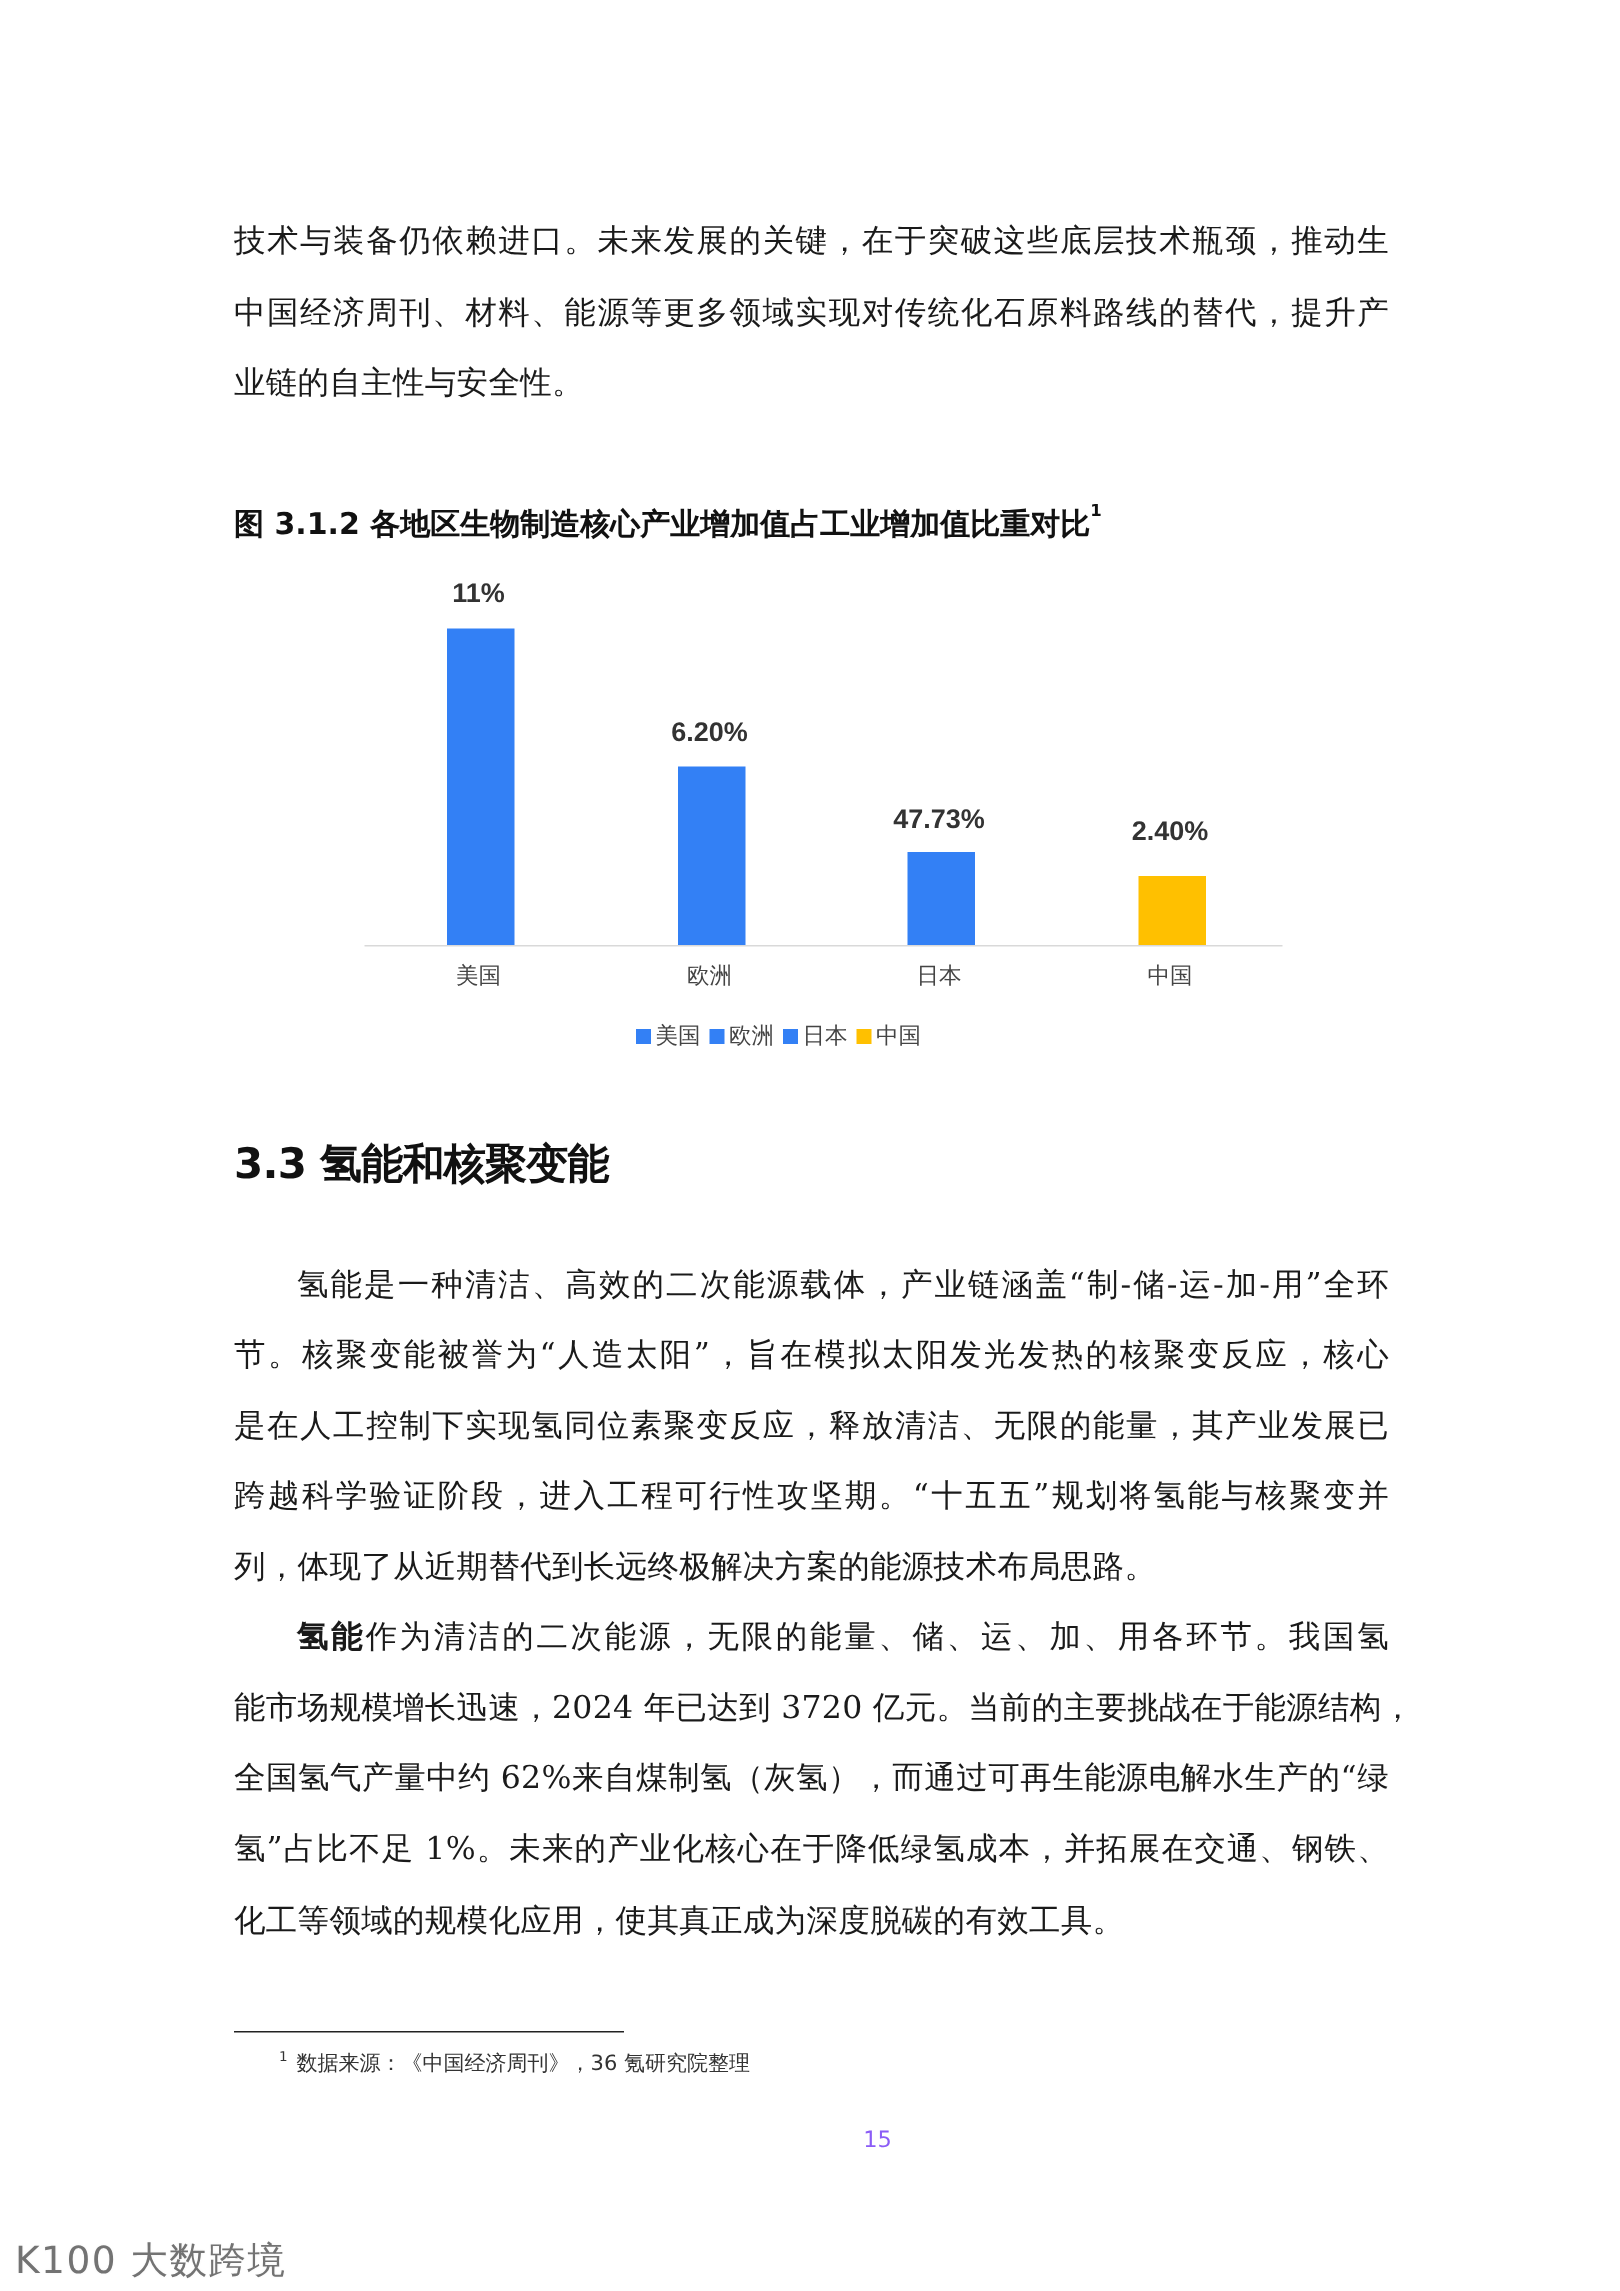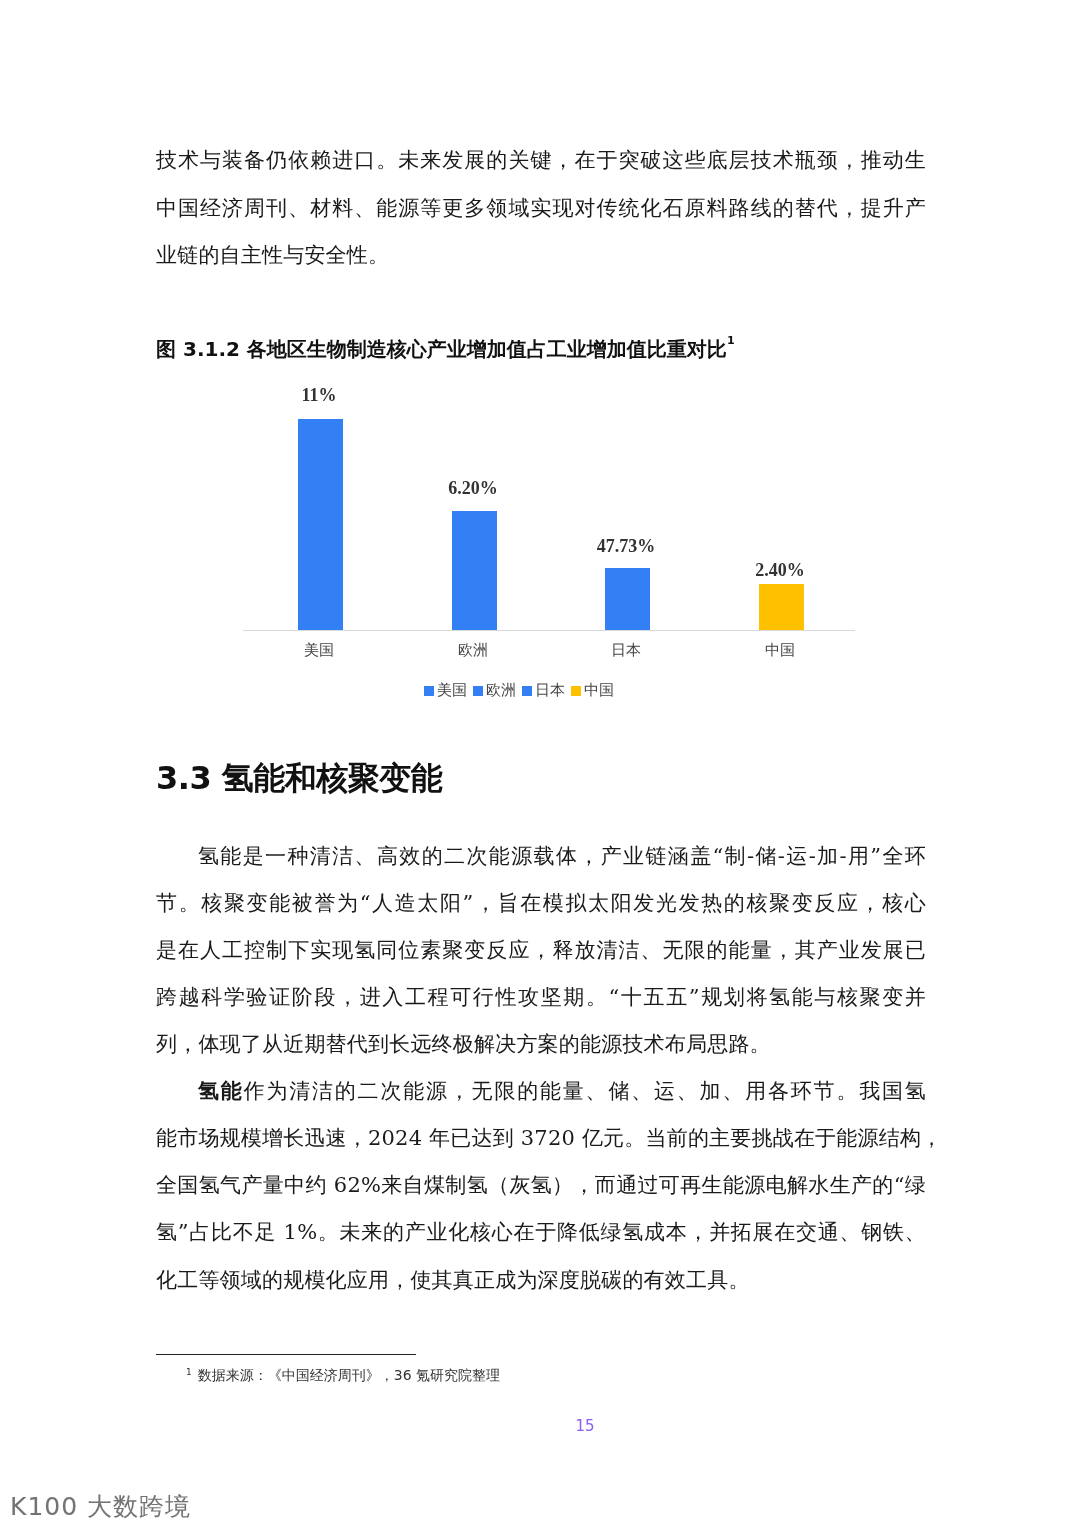--- a/index.html
+++ b/index.html
@@ -4,26 +4,26 @@
   <style>
     html, body { margin: 0; padding: 0; background: #ffffff; }
     body { width: 1080px; height: 1527px; position: relative; overflow: hidden;
            font-family: "DejaVu Serif", "Liberation Serif", serif; color: #1a1a1a; }
     .para-line { position: absolute; left: 156px; width: 770px; font-size: 21px; line-height: 24px;
                  white-space: nowrap; letter-spacing: 0.2px; }
     .justify { text-align: justify; text-align-last: justify; }
     .fig-title { position: absolute; left: 156px; top: 288px; font-size: 20px; font-weight: bold;
                  font-family: "DejaVu Sans", "Liberation Sans", sans-serif; color: #111; white-space: nowrap; margin-top: 48px; }
     .fig-title sup { font-size: 11px; vertical-align: top; position: relative; top: -2px; }
-    .section-title { position: absolute; left: 156px; top: 757px; font-size: 32px; font-weight: bold;
+    .section-title { position: absolute; left: 156px; top: 757px; font-size: 28px; font-weight: bold;
                      font-family: "DejaVu Sans", "Liberation Sans", sans-serif; color: #111; white-space: nowrap; letter-spacing: -0.5px; }
     .chart { position: absolute; left: 0; top: 0; width: 1080px; height: 720px; pointer-events: none; }
     .bar { position: absolute; width: 45px; }
     .bar-label { position: absolute; width: 120px; text-align: center; font-size: 18px; font-weight: bold;
-                 font-family: Liberation Serif, serif; color: #333; }
+                 font-family: Liberation Sans, sans-serif; color: #333; }
     .cat-label { position: absolute; width: 120px; text-align: center; font-size: 15px;
                  font-family: "DejaVu Sans", "Liberation Sans", sans-serif; color: #444; top: 641px; }
     .axis { position: absolute; left: 243px; top: 630px; width: 612px; height: 1px; background: #d9d9d9; }
     .legend { position: absolute; top: 681px; left: 424px; display: flex; gap: 6px; align-items: center;
               font-size: 15px; font-family: "DejaVu Sans", "Liberation Sans", sans-serif; color: #444; white-space: nowrap; }
     .legend-item { display: flex; align-items: center; gap: 3px; }
     .legend-swatch { width: 10px; height: 10px; display: inline-block; }
     .footnote-rule { position: absolute; left: 156px; top: 1354px; width: 260px; height: 1px; background: #222; }
     .footnote { position: absolute; left: 186px; top: 1367px; font-size: 14px; color: #333;
                 font-family: "DejaVu Sans", "Liberation Sans", sans-serif; white-space: nowrap; }
@@ -54,21 +54,21 @@
   <div class="cat-label" style="left:259px">美国</div>
 
   <div class="bar-label" style="left:413px; top:478px">6.20%</div>
   <div class="bar" style="left:452px; top:511px; height:119px; background:#3380F5"></div>
   <div class="cat-label" style="left:413px">欧洲</div>
 
   <div class="bar-label" style="left:566px; top:536px">47.73%</div>
   <div class="bar" style="left:605px; top:568px; height:62px; background:#3380F5"></div>
   <div class="cat-label" style="left:566px">日本</div>
 
-  <div class="bar-label" style="left:720px; top:560px">2.40%</div>
+  <div class="bar-label" style="left:720px; top:544px">2.40%</div>
   <div class="bar" style="left:759px; top:584px; height:46px; background:#FFC000"></div>
   <div class="cat-label" style="left:720px">中国</div>
 
   <div class="legend">
     <span class="legend-item">
         <span class="legend-swatch" style="background:#3380F5"></span>
         <span>美国</span>
       </span>
     <span class="legend-item">
         <span class="legend-swatch" style="background:#3380F5"></span>

